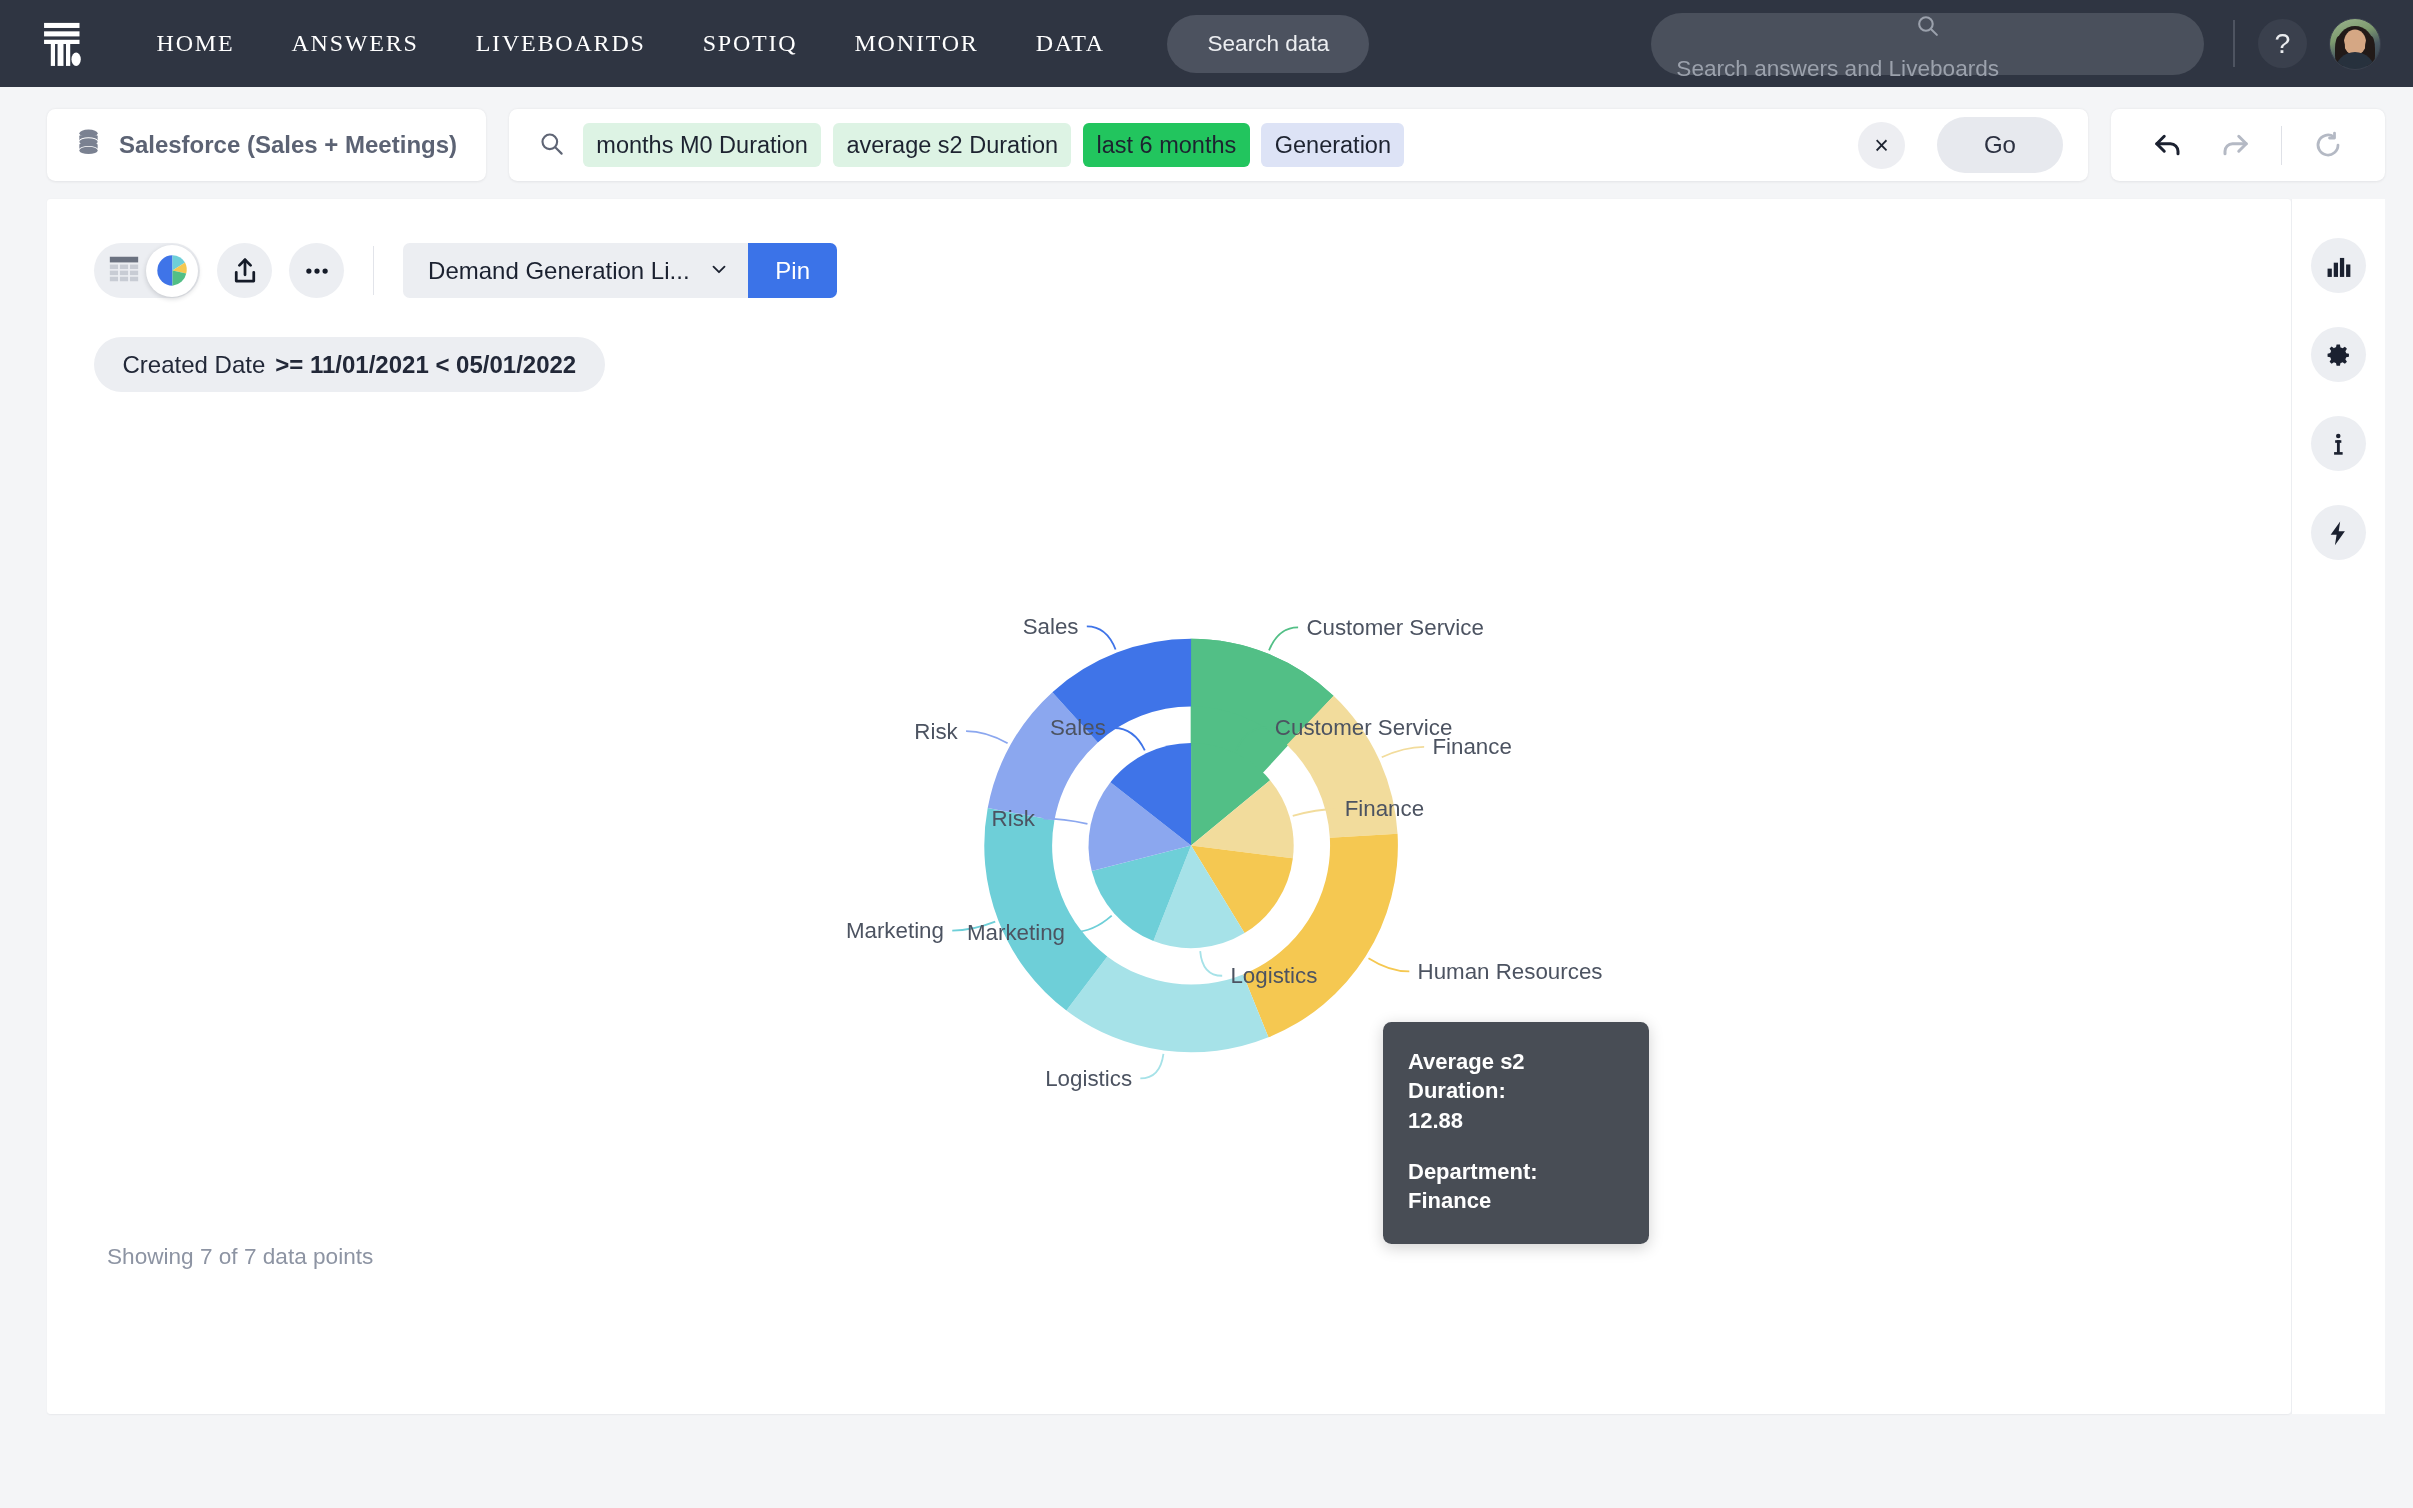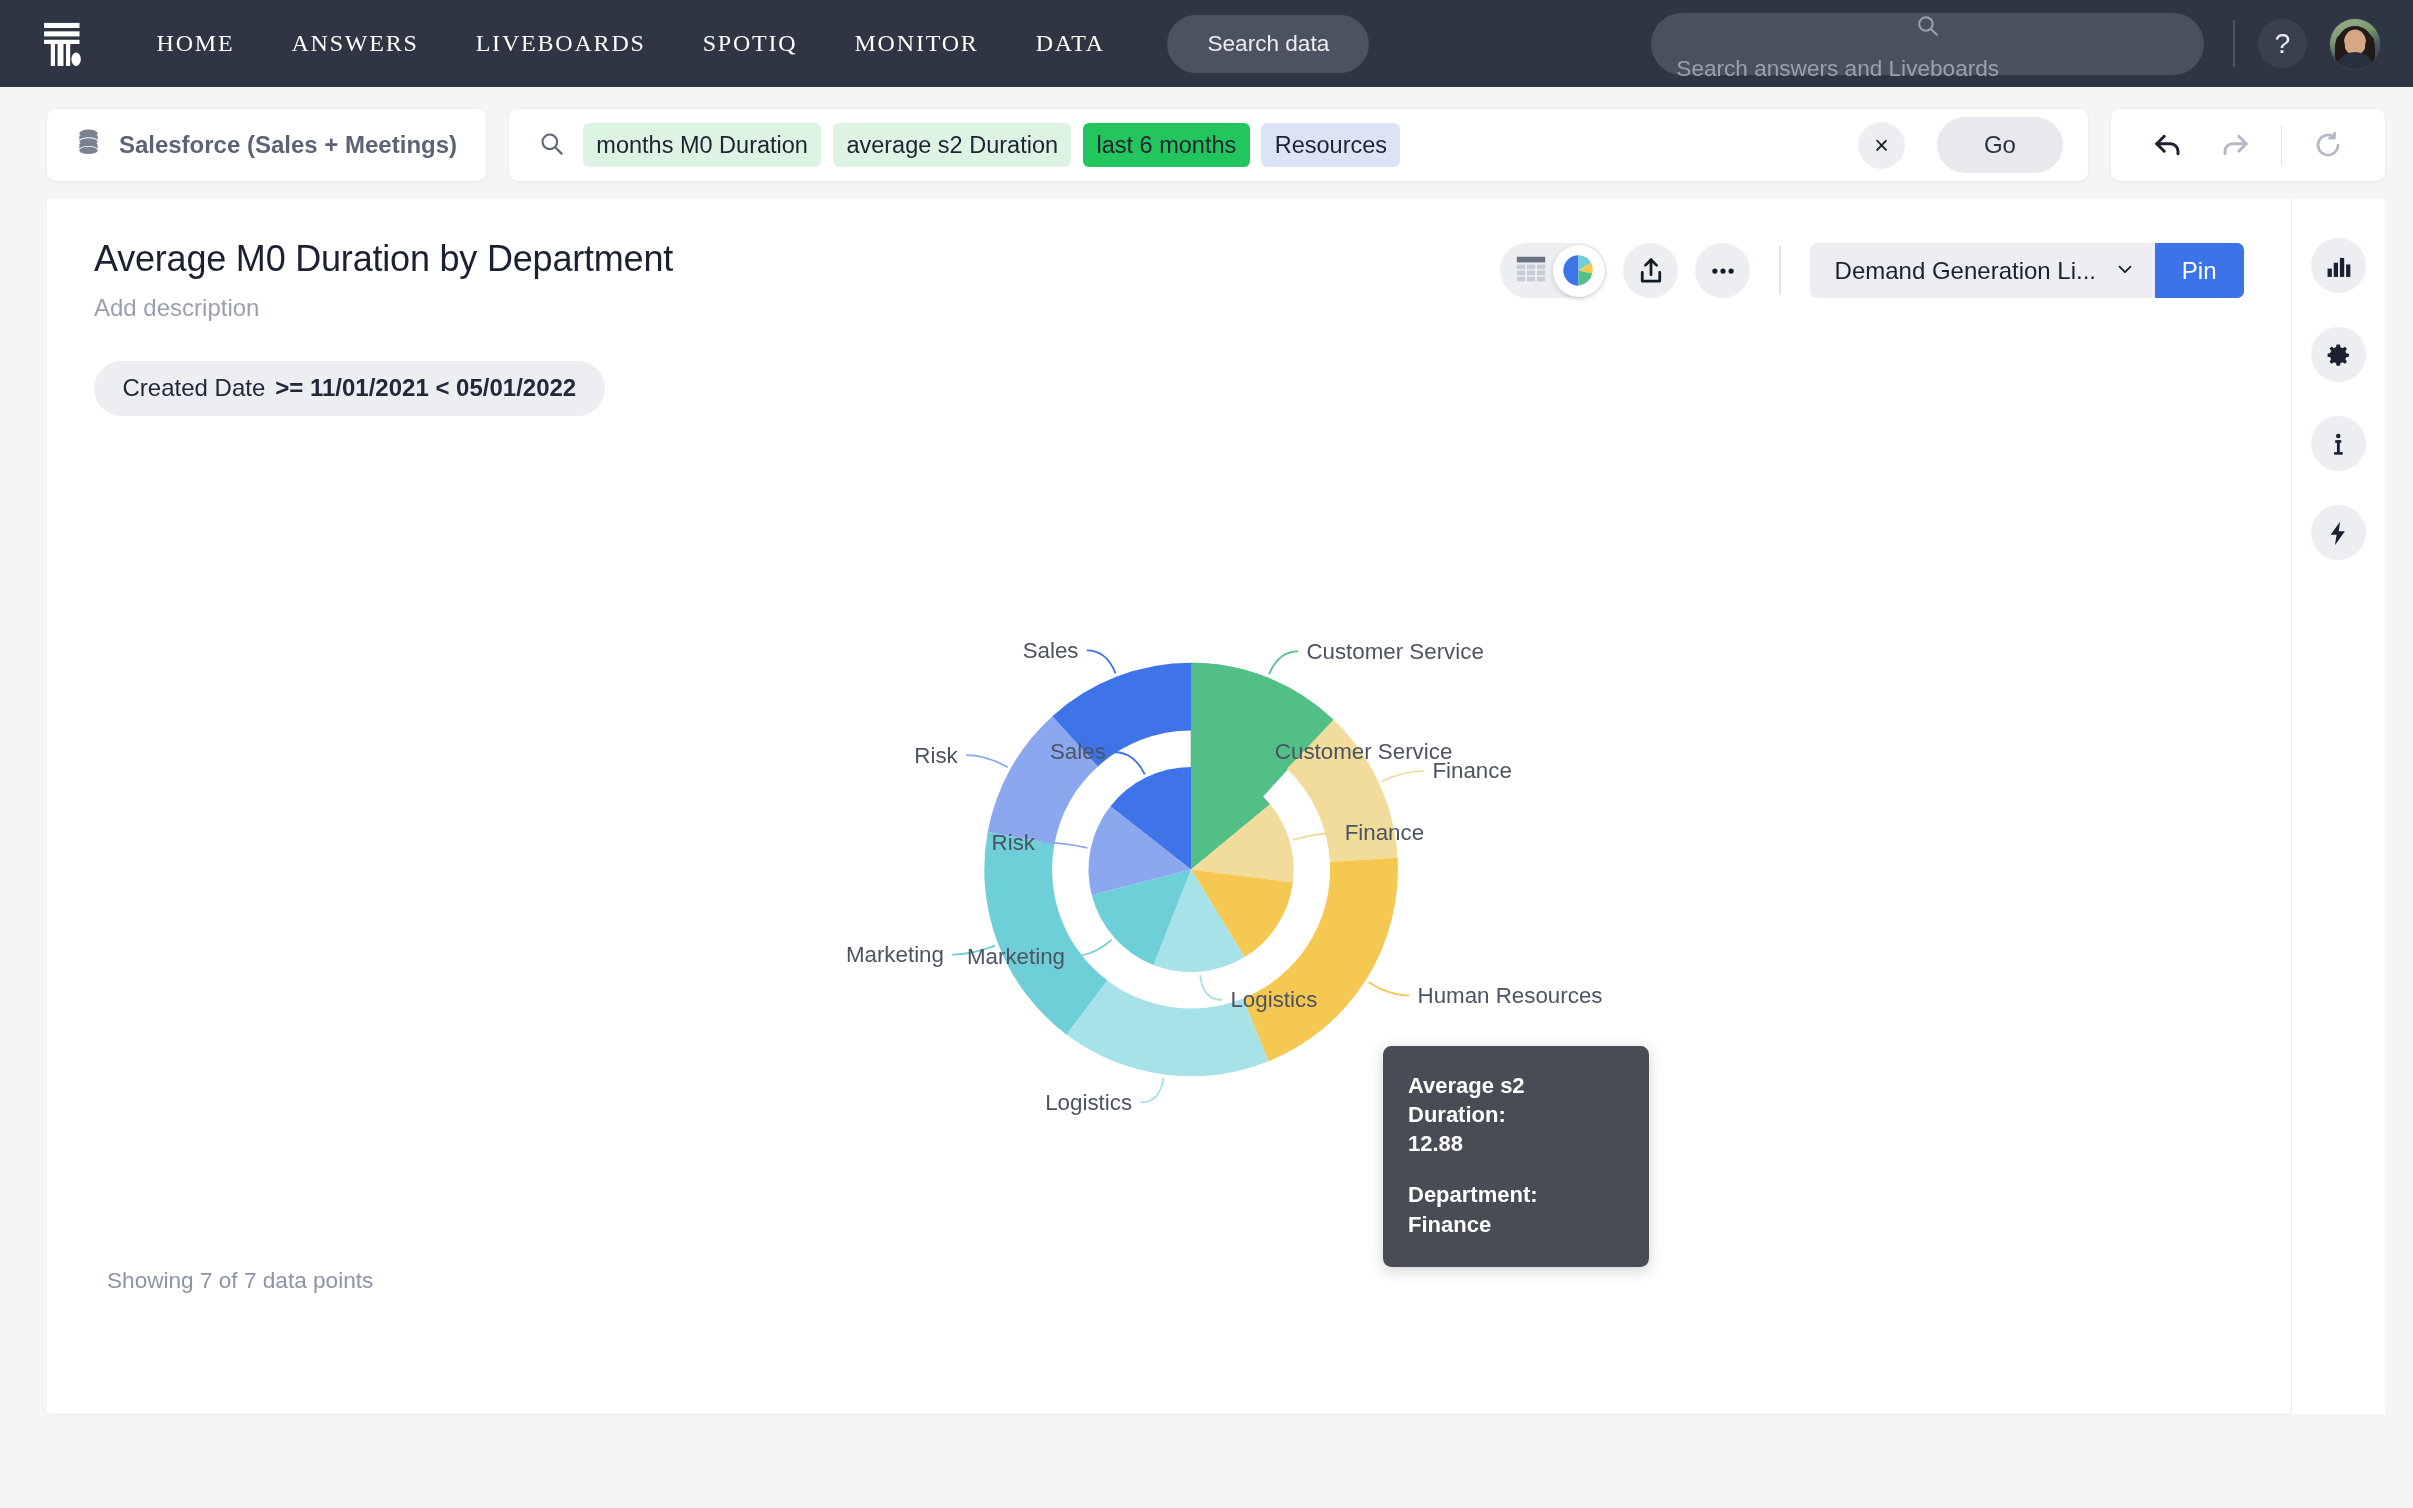--- a/index.html
+++ b/index.html
@@ -282,21 +282,21 @@
     <span>
       <svg width="27" height="27" viewBox="0 0 24 24" fill="none" stroke="#5f6575" stroke-width="1.9">
         <circle cx="10.5" cy="10.5" r="6.5"></circle>
           <line x1="15.3" y1="15.3" x2="21" y2="21" stroke-linecap="round"></line>
       </svg>
     </span>
     <div class="tokens">
       <span class="token measure">months M0 Duration</span>
       <span class="token measure">average s2 Duration</span>
       <span class="token time">last 6 months</span>
-      <span class="token attr">Resources</span>
+      <span class="token attr">Generation</span>
     </div>
     <div class="clear-btn">×</div>
     <div class="go-btn">Go</div>
   </div>
 
   <div class="history-box">
     <div class="hist-btn">
       <svg width="30" height="30" viewBox="0 0 24 24" fill="none" stroke="#1b2130" stroke-width="2.4" stroke-linecap="round" stroke-linejoin="round">
         <polyline points="9,5 3,11 9,17"></polyline>
           <path d="M3 11h11a6 6 0 0 1 6 6v2"></path>
@@ -316,24 +316,20 @@
       </svg>
     </div>
   </div>
 </div>
 
 <div class="main-wrap">
 
   <div class="answer-card">
 
     <div class="card-header">
-      <div class="titles">
-        <div class="ans-title">Average M0 Duration by Department</div>
-        <div class="ans-desc">Add description</div>
-      </div>
 
       <div class="card-tools">
 
         <div class="viz-toggle">
           <span class="tbl">
             <svg width="34" height="34" viewBox="0 0 24 24">
               <rect x="2" y="3" width="20" height="4" fill="#6b7280"></rect>
               <g fill="#c8ccd4">
                 <rect x="2" y="8.5" width="5.8" height="3.2"></rect>
                   <rect x="9.1" y="8.5" width="5.8" height="3.2"></rect>

